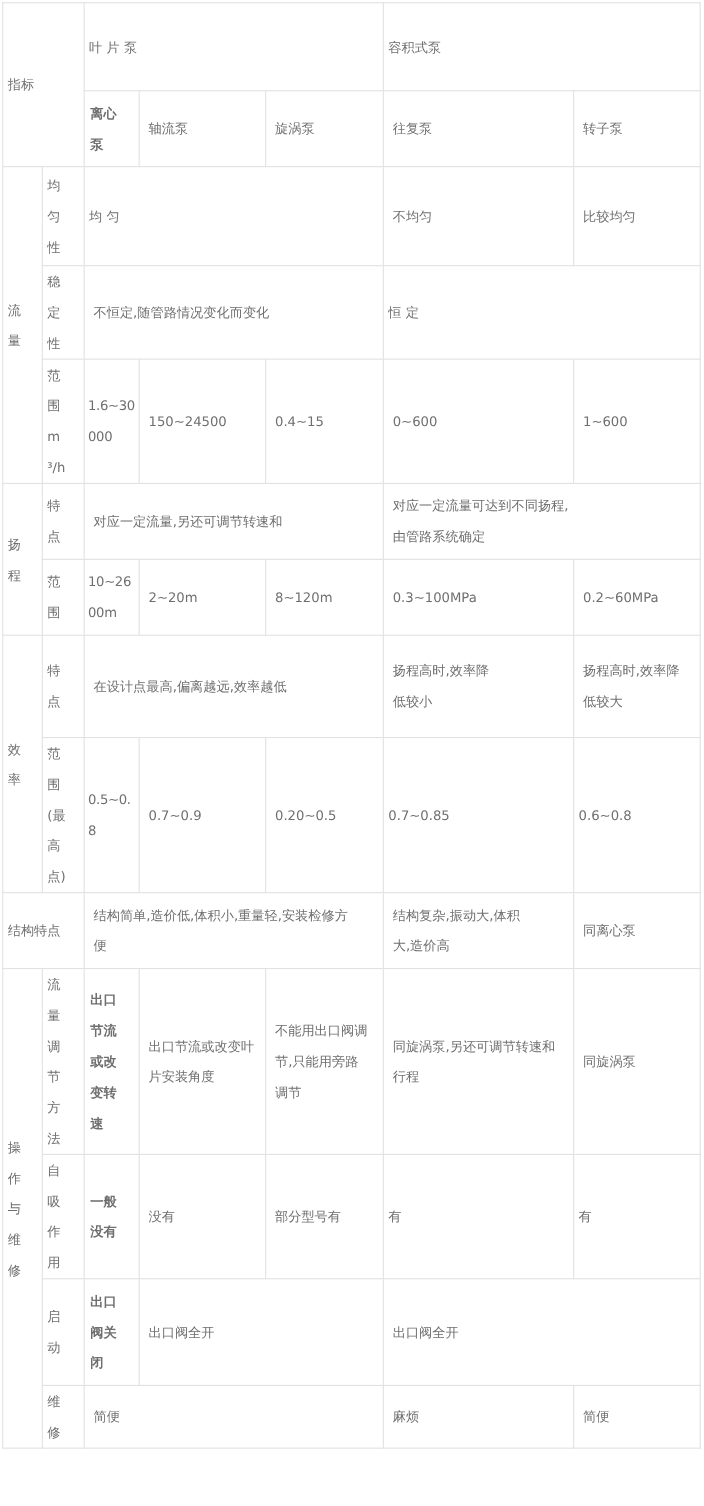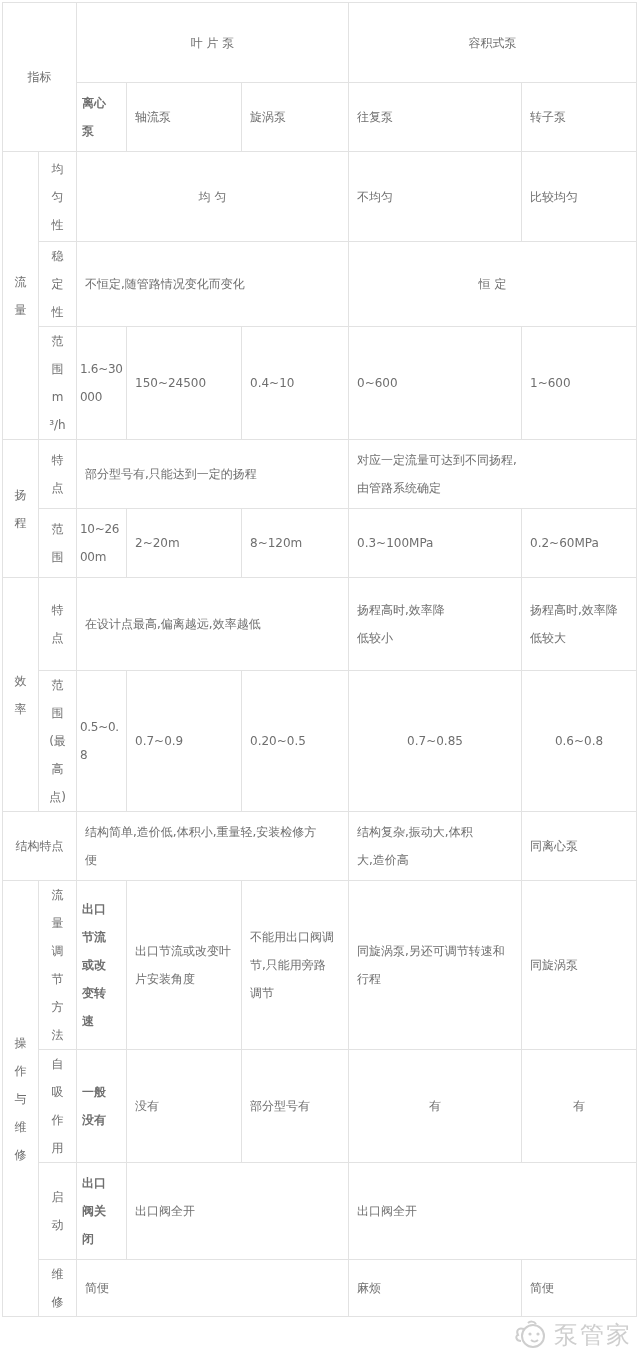--- a/index.html
+++ b/index.html
@@ -21,21 +21,21 @@
     color:var(--txt);
     font-size:12px;
     line-height:28px;
     padding:6px 8px;
     vertical-align:middle;
     text-align:left;
     white-space:pre-line;
     word-break:break-all;
     overflow:hidden;
   }
-  table.cmp td.c{text-align:center;padding:0 4px;}
+  table.cmp td.c{text-align:left;padding:0 4px;}
   table.cmp td.num{padding:6px 3px;letter-spacing:-0.3px;}
   table.cmp td.n1{padding:6px 5px;font-weight:bold;}
   .watermark{
     position:absolute;right:8px;bottom:18px;
     display:flex;align-items:center;gap:6px;
     color:var(--wm);
     font-size:24px;letter-spacing:2px;
     opacity:.9;pointer-events:none;
   }
   .watermark svg{display:block;}
@@ -86,30 +86,30 @@
           <td colspan="2" class="c">恒 定</td>
         </tr>
         <tr style="height: 107px;">
           <td class="c">范
 围
 m
 ³/h</td>
           <td class="num">1.6~30
 000</td>
           <td>150~24500</td>
-          <td>0.4~10</td>
+          <td>0.4~15</td>
           <td>0~600</td>
           <td>1~600</td>
         </tr>
         <tr style="height: 63px;">
           <td rowspan="2" class="c">扬
 程</td>
           <td class="c">特
 点</td>
-          <td colspan="3">部分型号有,只能达到一定的扬程</td>
+          <td colspan="3">对应一定流量,另还可调节转速和</td>
           <td colspan="2">对应一定流量可达到不同扬程,
 由管路系统确定</td>
         </tr>
         <tr style="height: 53px;">
           <td class="c">范
 围</td>
           <td class="num">10~26
 00m</td>
           <td>2~20m</td>
           <td>8~120m</td>
@@ -198,26 +198,13 @@
         <tr style="height: 55px;">
           <td class="c">维
 修</td>
           <td colspan="3">简便</td>
           <td>麻烦</td>
           <td>简便</td>
         </tr>
       </tbody>
   </table>
 
-  <div class="watermark">
-    <span>
-      <svg width="34" height="30" viewBox="0 0 34 30" fill="none">
-        <circle cx="19" cy="16" r="11" stroke="#c9c9c9" stroke-width="2"></circle>
-        <path d="M10 9 C4 7, 2 11, 4 15 C1 16, 2 21, 7 21" stroke="#c9c9c9" stroke-width="2" fill="none"></path>
-        <path d="M14 3 C16 1, 20 1, 22 4" stroke="#c9c9c9" stroke-width="2" fill="none"></path>
-        <circle cx="16" cy="14" r="1.6" fill="#c9c9c9"></circle>
-        <circle cx="24" cy="14" r="1.6" fill="#c9c9c9"></circle>
-        <path d="M17 20 C19 22, 22 22, 24 20" stroke="#c9c9c9" stroke-width="1.8" fill="none"></path>
-      </svg>
-    </span>
-    <span>泵管家</span>
-  </div>
 </div>
 
 </body></html>

